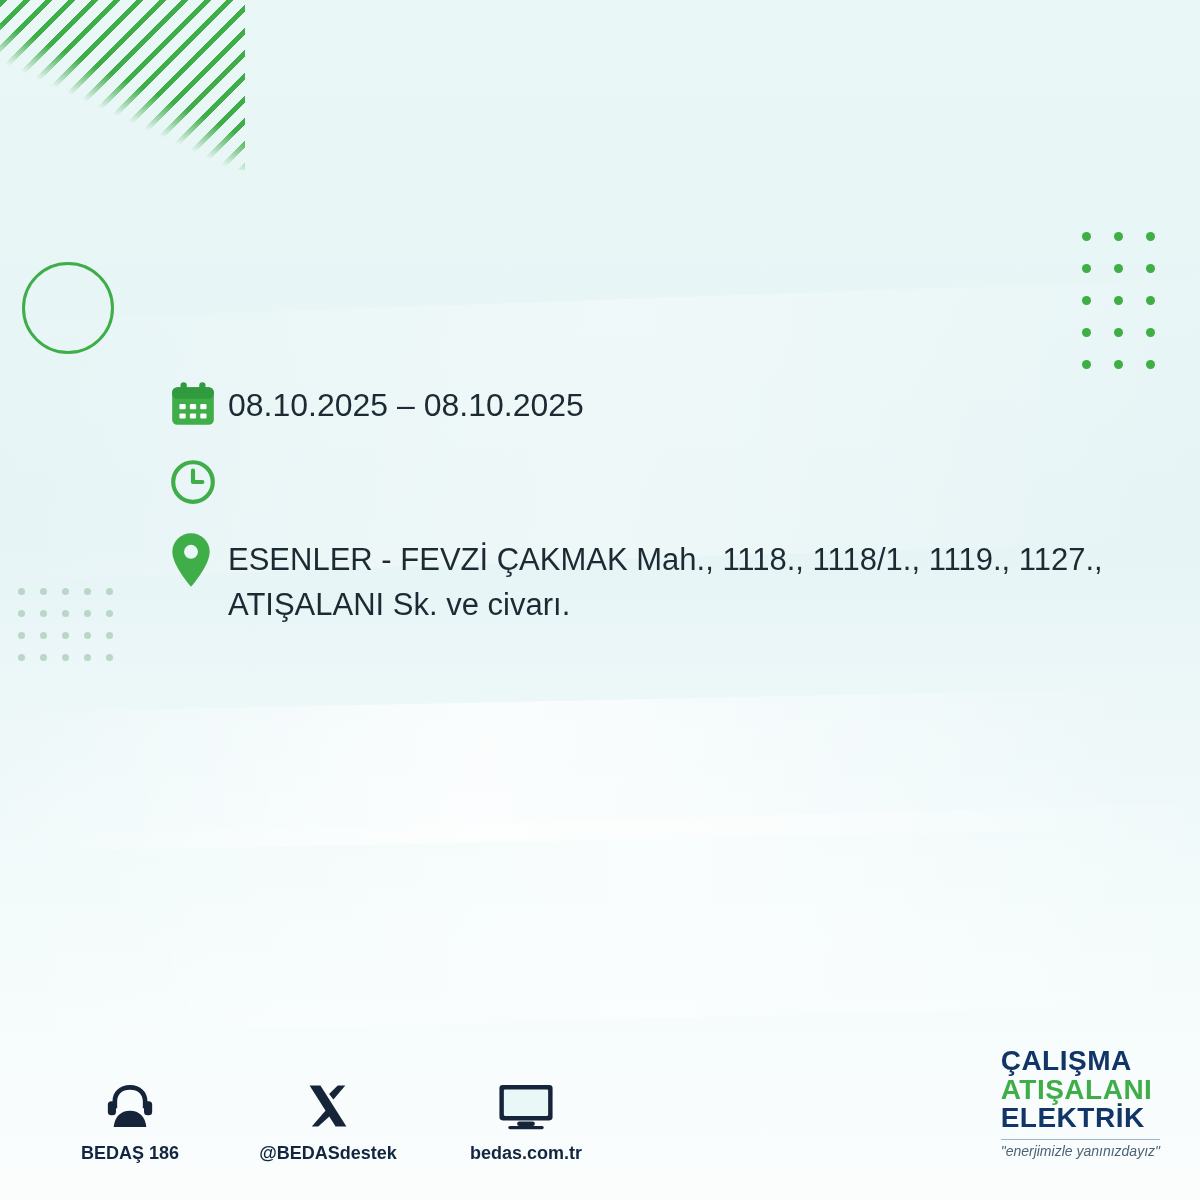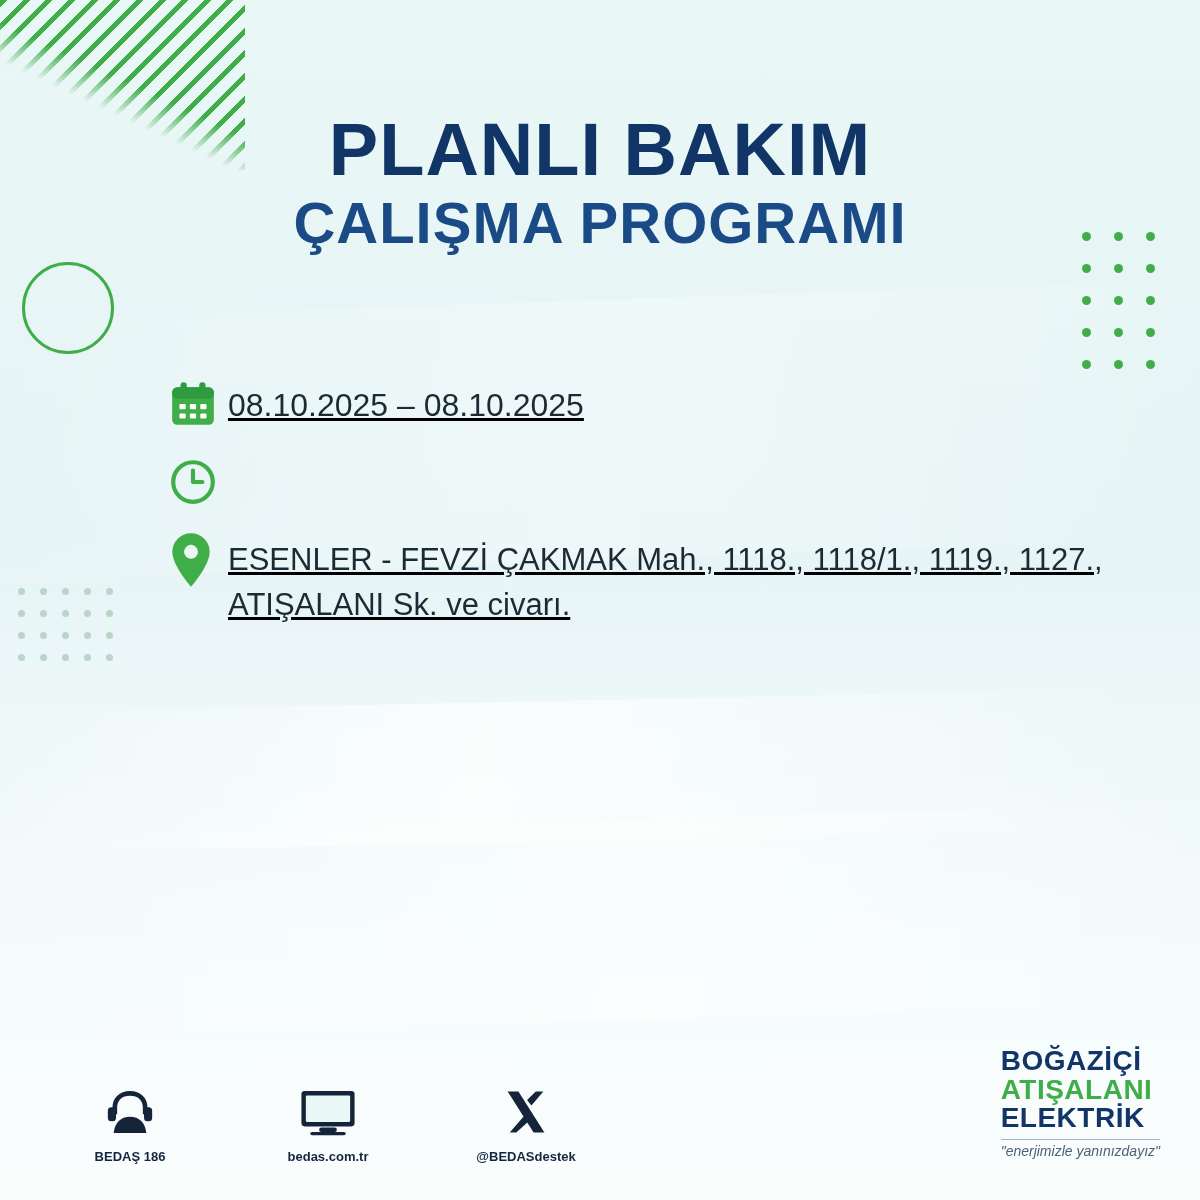--- a/index.html
+++ b/index.html
@@ -99,21 +99,20 @@
 
   
   .info {
     position: absolute;
     top: 378px; left: 168px; right: 90px;
   }
   .row {
     display: flex;
     align-items: flex-start;
     margin-bottom: 26px;
-    text-decoration: underline;
   }
   .row .ico {
     flex: 0 0 60px;
     height: 52px;
     display: flex;
     align-items: center;
     justify-content: flex-start;
   }
   .row .txt {
     font-size: 31px;
@@ -143,21 +142,21 @@
     width: 140px;
     text-align: center;
     color: #16243a;
   }
   .social-item .glyph {
     height: 58px;
     display: flex; align-items: center; justify-content: center;
   }
   .social-item .cap {
     margin-top: 8px;
-    font-size: 13px;
+    font-size: 18px;
     font-weight: bold;
     color: #13263f;
   }
 
   .brand {
     position: absolute;
     right: 40px; bottom: 14px;
     text-align: left;
     line-height: 1.02;
   }
@@ -220,24 +219,20 @@
       <span></span>
       <span></span>
       <span></span>
     <span></span>
       <span></span>
       <span></span>
       <span></span>
       <span></span>
   </div>
 
-  <div class="title-wrap">
-    <div class="title-main">PLANLI BAKIM</div>
-    <div class="title-sub">ÇALIŞMA PROGRAMI</div>
-  </div>
 
   <div class="info">
 
     <div class="row row-date">
       <div class="ico">
         <svg width="50" height="50" viewBox="0 0 48 48" aria-hidden="true">
           <rect x="4" y="8" width="40" height="36" rx="5" fill="#3fae49"></rect>
           <rect x="4" y="8" width="40" height="11" rx="5" fill="#2f9a3e"></rect>
           <rect x="12" y="3" width="6" height="10" rx="3" fill="#2f9a3e"></rect>
           <rect x="30" y="3" width="6" height="10" rx="3" fill="#2f9a3e"></rect>
@@ -288,45 +283,45 @@
             <rect x="36" y="20" width="7" height="12" rx="3" fill="#16243a"></rect>
             <path d="M24 28 C16 28 11 33 10 42 H38 C37 33 32 28 24 28 Z" fill="#16243a"></path>
             <path d="M31 31 V36 H25" fill="none" stroke="#16243a" stroke-width="3"></path>
           </svg>
         </div>
         <div class="cap">BEDAŞ 186</div>
       </div>
 
       <div class="social-item">
         <div class="glyph">
+          <svg width="52" height="52" viewBox="0 0 48 48" aria-hidden="true">
+            <path d="M7 5 H17 L41 43 H31 Z" fill="#16243a"></path>
+            <path d="M9 43 L22 28 L26 33 L15 43 Z" fill="#16243a"></path>
+            <path d="M33 5 H40 L29 18 L25 13 Z" fill="#16243a"></path>
+          </svg>
+        </div>
+        <div class="cap">@BEDASdestek</div>
+      </div>
+
+      <div class="social-item">
+        <div class="glyph">
           <svg width="62" height="56" viewBox="0 0 56 48" aria-hidden="true">
             <rect x="4" y="5" width="48" height="32" rx="3" fill="#16243a"></rect>
             <rect x="8" y="9" width="40" height="24" rx="1" fill="#eaf7f7"></rect>
             <rect x="20" y="38" width="16" height="4" rx="2" fill="#16243a"></rect>
             <rect x="12" y="42" width="32" height="3" rx="1.5" fill="#16243a"></rect>
           </svg>
         </div>
         <div class="cap">bedas.com.tr</div>
       </div>
 
-      <div class="social-item">
-        <div class="glyph">
-          <svg width="52" height="52" viewBox="0 0 48 48" aria-hidden="true">
-            <path d="M7 5 H17 L41 43 H31 Z" fill="#16243a"></path>
-            <path d="M9 43 L22 28 L26 33 L15 43 Z" fill="#16243a"></path>
-            <path d="M33 5 H40 L29 18 L25 13 Z" fill="#16243a"></path>
-          </svg>
-        </div>
-        <div class="cap">@BEDASdestek</div>
-      </div>
-
     </div>
 
     <div class="brand">
-      <div class="b1">BOĞAZİÇİ</div>
+      <div class="b1">ÇALIŞMA</div>
       <div class="b2">ATIŞALANI</div>
       <div class="b3">ELEKTRİK</div>
       <div class="tag">"enerjimizle yanınızdayız"</div>
     </div>
 
   </div>
 
 </div>
 
 </body></html>

